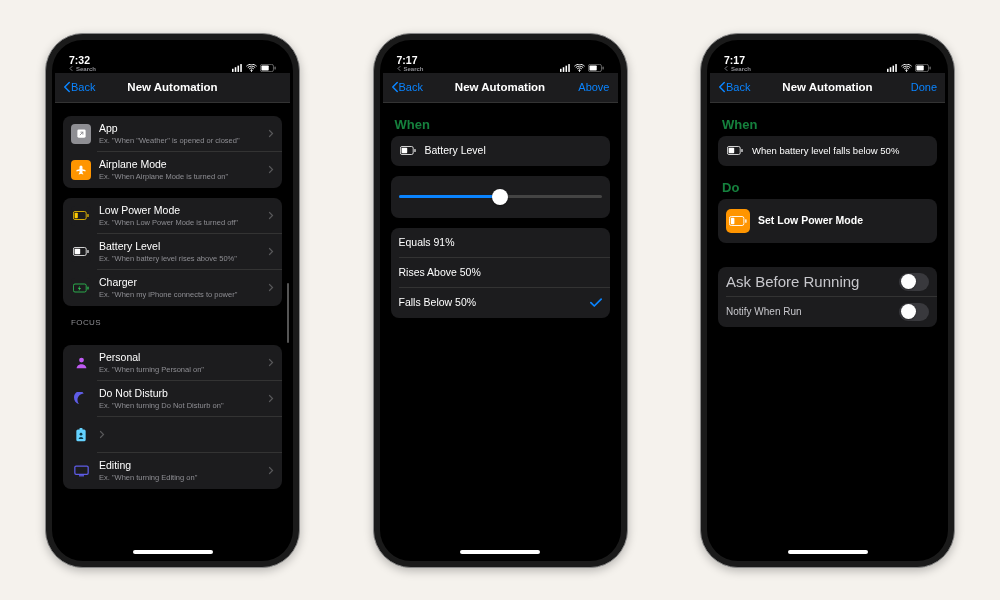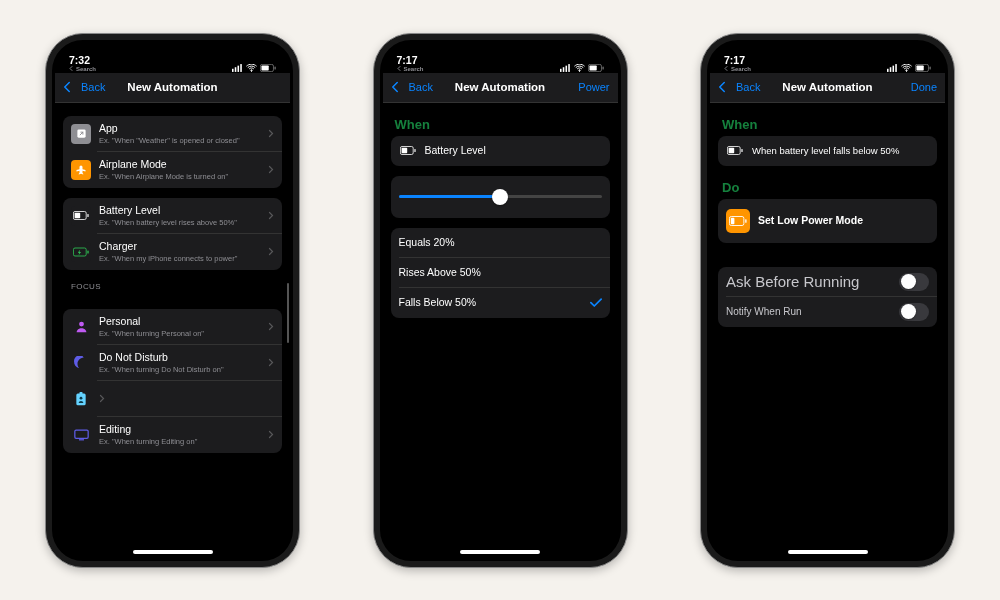--- a/index.html
+++ b/index.html
@@ -13,21 +13,21 @@
   
   .status-bar{height:30px;display:flex;justify-content:space-between;align-items:flex-end;padding:0 14px 1px;color:#fff;font-size:10.5px;font-weight:600;}
   .status-left{display:flex;flex-direction:column;align-items:flex-start;gap:0px;line-height:1;}
   .status-time{font-size:10.5px;}
   .status-search{font-size:6px;color:#8e8e93;display:flex;align-items:center;gap:2px;}
   .status-right{display:flex;align-items:center;gap:3px;}
   .status-right svg{display:block;}
   
   .nav-bar{height:30px;background:#1c1c1e;display:flex;align-items:center;justify-content:space-between;padding:0 8px;border-bottom:0.5px solid #333;}
   .nav-title{color:#fff;font-size:11.5px;font-weight:600;position:absolute;left:50%;transform:translateX(-50%);}
-  .nav-left,.nav-right{display:flex;align-items:center;color:#0a84ff;font-size:11px;gap:10px;}
+  .nav-left,.nav-right{display:flex;align-items:center;color:#0a84ff;font-size:11px;gap:0;}
   .nav-right{font-weight:500;}
   .back-chev{width:8px;height:12px;}
   
   .content{flex:1;background:#000;overflow-y:hidden;padding:0 8px;}
   .group{background:#1c1c1e;border-radius:8px;margin-top:10px;overflow:hidden;}
   .group.first{margin-top:13px;}
   .group-header{color:#8e8e93;font-size:8px;text-transform:uppercase;letter-spacing:0.4px;padding:12px 8px 18px;}
   .row{display:flex;align-items:center;padding:6px 8px;min-height:36px;position:relative;}
   .row:not(:last-child)::after{content:'';position:absolute;bottom:0;left:34px;right:0;height:0.5px;background:#333;}
   .row.no-inset::after{left:8px;}
@@ -134,20 +134,36 @@
             <svg class="row-chev" width="6" height="9" viewBox="0 0 8 12">
                 <path d="M2 2l4 4-4 4" stroke="#575759" stroke-width="1.6" fill="none" stroke-linecap="round"></path>
               </svg>
           </div>
         </div>
 
         <div class="group">
           <div class="row">
             <div class="row-icon" style="background:#1c1c1e">
               <svg width="16" height="9" viewBox="0 0 20 11">
+                  <rect x="0.5" y="0.5" width="16" height="10" rx="2" stroke="#ffcc00" fill="none"></rect>
+                  <rect x="2" y="2" width="4" height="7" rx="1" fill="#ffcc00"></rect>
+                  <rect x="18" y="3.5" width="1.5" height="4" rx="0.7" fill="#ffcc00"></rect>
+                </svg>
+            </div>
+            <div class="row-text">
+                <span class="row-title">Low Power Mode</span>
+                <span class="row-sub">Ex. "When Low Power Mode is turned off"</span>
+              </div>
+            <svg class="row-chev" width="6" height="9" viewBox="0 0 8 12">
+                <path d="M2 2l4 4-4 4" stroke="#575759" stroke-width="1.6" fill="none" stroke-linecap="round"></path>
+              </svg>
+          </div>
+          <div class="row">
+            <div class="row-icon" style="background:#1c1c1e">
+              <svg width="16" height="9" viewBox="0 0 20 11">
                   <rect x="0.5" y="0.5" width="16" height="10" rx="2" stroke="#fff" fill="none"></rect>
                   <rect x="2" y="2" width="7" height="7" rx="1" fill="#fff"></rect>
                   <rect x="18" y="3.5" width="1.5" height="4" rx="0.7" fill="#fff"></rect>
                 </svg>
             </div>
             <div class="row-text">
                 <span class="row-title">Battery Level</span>
                 <span class="row-sub">Ex. "When battery level rises above 50%"</span>
               </div>
             <svg class="row-chev" width="6" height="9" viewBox="0 0 8 12">
@@ -268,21 +284,21 @@
         </div>
       </div>
       <div class="nav-bar" style="position:relative;">
         <div class="nav-left">
           <svg class="back-chev" viewBox="0 0 10 16">
               <path d="M8 2L2 8l6 6" stroke="#0a84ff" stroke-width="2" fill="none" stroke-linecap="round" stroke-linejoin="round"></path>
             </svg>
           <span>Back</span>
         </div>
         <div class="nav-title">New Automation</div>
-        <div class="nav-right">Power</div>
+        <div class="nav-right">Above</div>
       </div>
       <div class="content">
         <div class="section-title">When</div>
         <div class="group" style="margin-top:4px;">
           <div class="row slim no-inset">
             <div class="row-icon" style="background:transparent;width:18px">
               <svg width="16" height="9" viewBox="0 0 20 11">
                   <rect x="0.5" y="0.5" width="16" height="10" rx="2" stroke="#fff" fill="none"></rect>
                   <rect x="2" y="2" width="7" height="7" rx="1" fill="#fff"></rect>
                   <rect x="18" y="3.5" width="1.5" height="4" rx="0.7" fill="#fff"></rect>
@@ -299,21 +315,21 @@
               <div class="slider-track">
                   <div class="slider-fill" style="width:50%"></div>
                 </div>
               <div class="slider-knob" style="left:calc(50% - 8px)"></div>
             </div>
           </div>
         </div>
         <div class="group">
           <div class="row slim no-inset">
             <div class="row-text">
-                <span class="row-title">Equals 20%</span>
+                <span class="row-title">Equals 91%</span>
               </div>
           </div>
           <div class="row slim no-inset">
             <div class="row-text">
                 <span class="row-title">Rises Above 50%</span>
               </div>
           </div>
           <div class="row slim no-inset">
             <div class="row-text">
                 <span class="row-title">Falls Below 50%</span>

